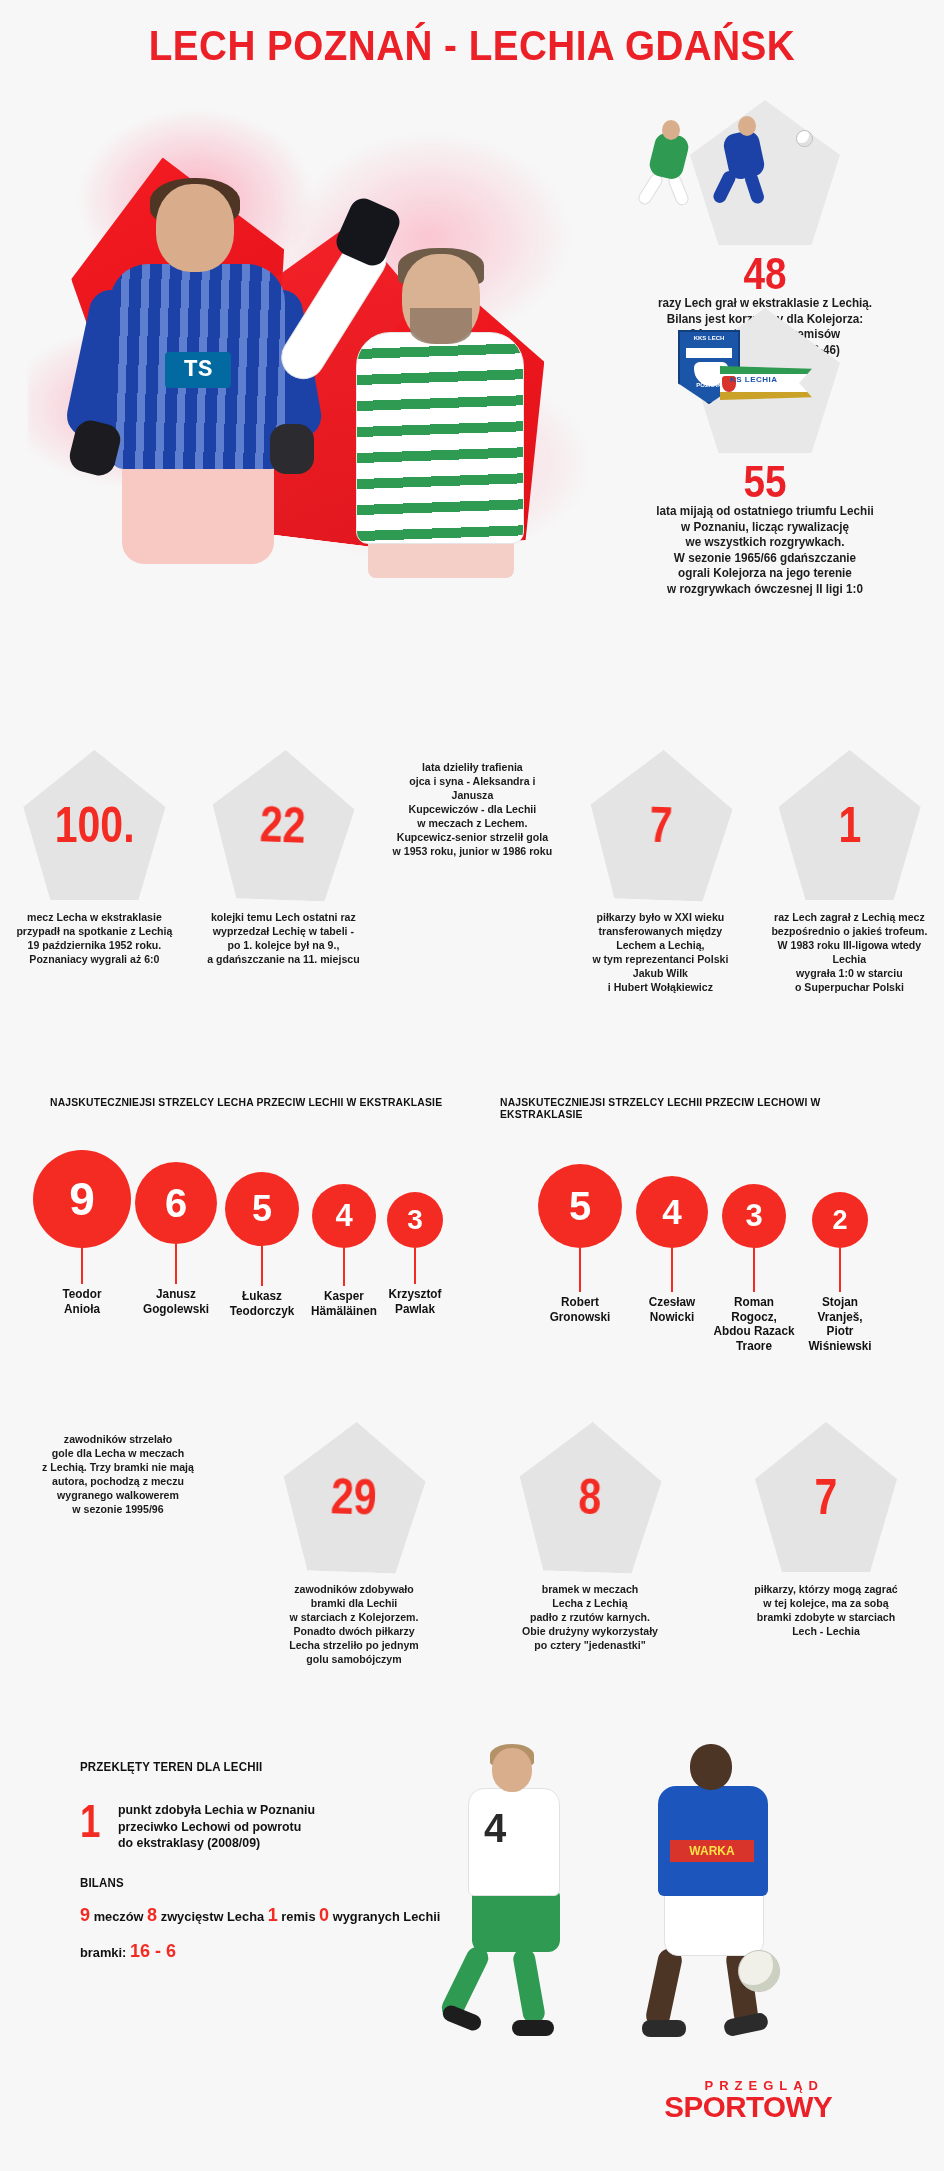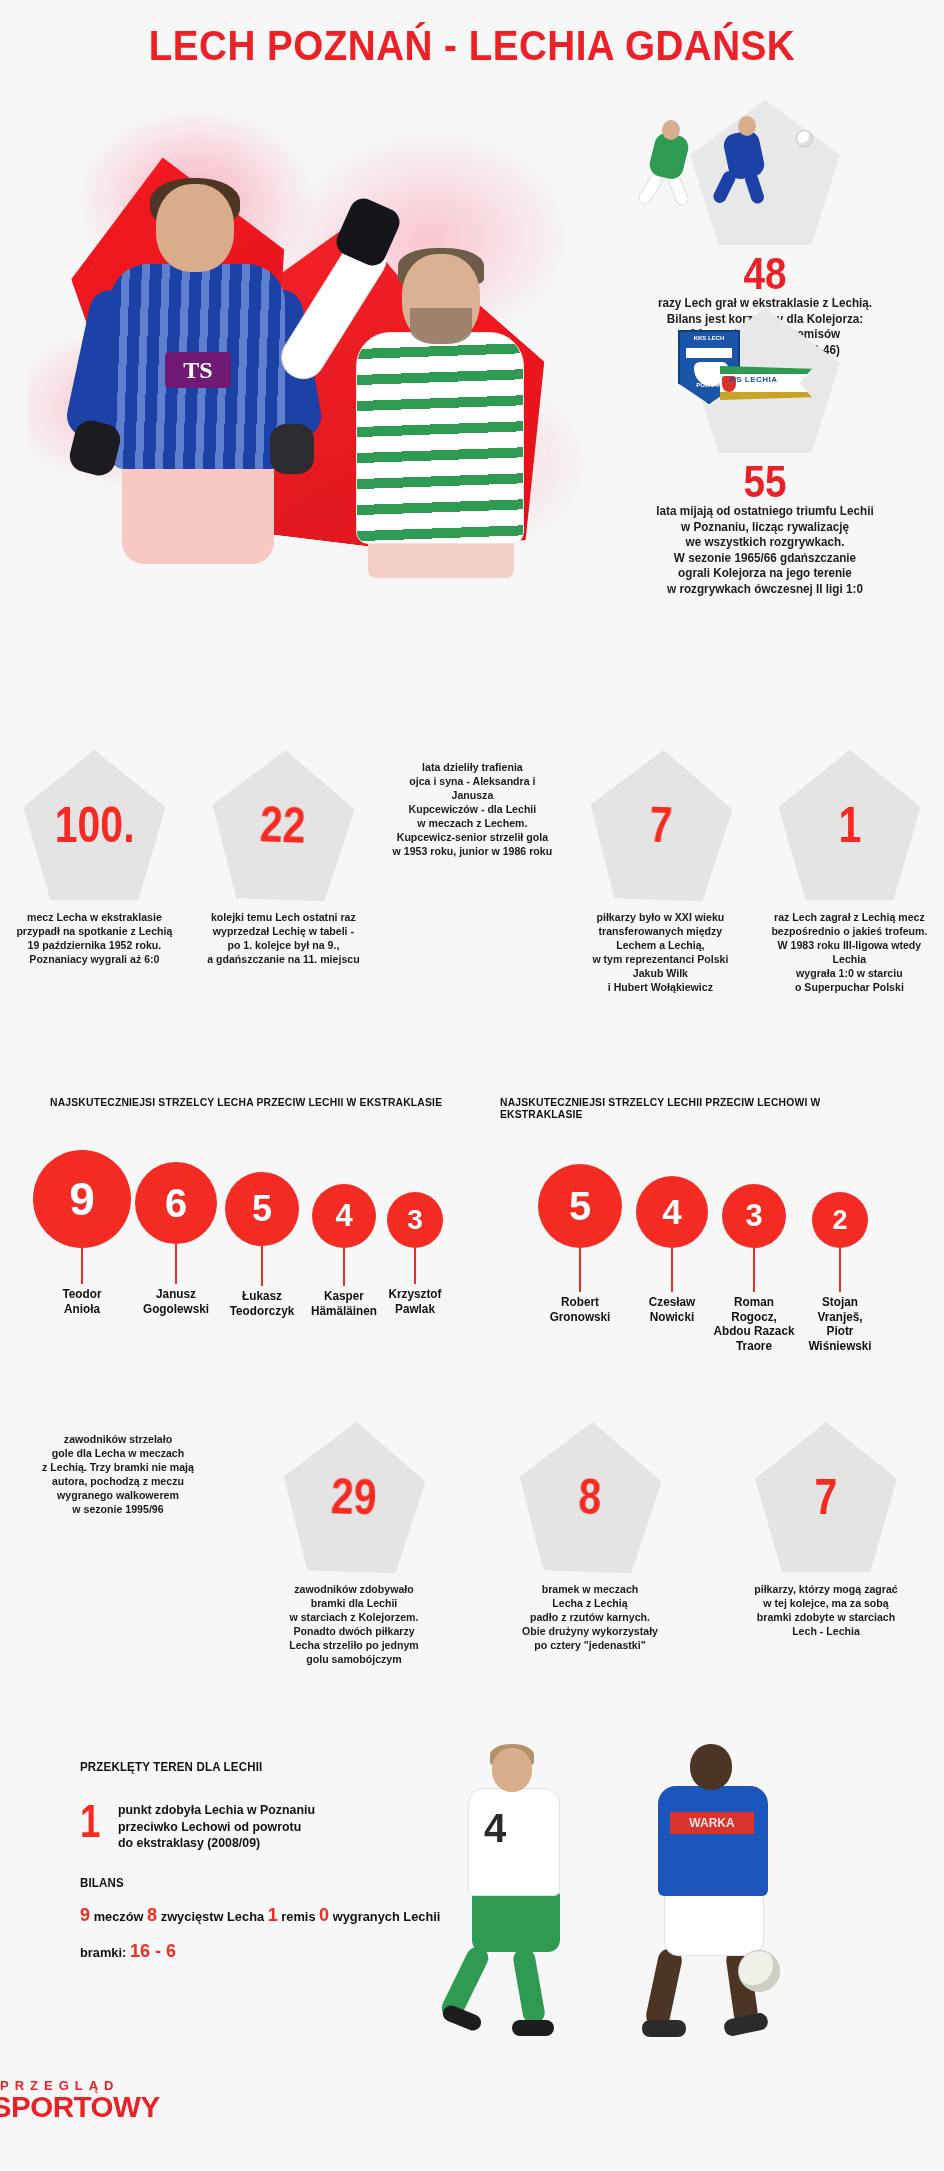--- a/index.html
+++ b/index.html
@@ -59,22 +59,22 @@
     background-size: cover;
     background-position: center top;
   }
   
   .player.p1 { left: 42px; top: 88px; width: 250px; height: 382px; }
   .p1-head { position:absolute; left:86px; top:0; width:78px; height:88px; background:#d9ac8c; border-radius:46% 46% 44% 44%; }
   .p1-hair { position:absolute; left:80px; top:-6px; width:90px; height:48px; background:#4e3524; border-radius:48% 48% 35% 35%; }
   .p1-body { position:absolute; left:40px; top:80px; width:175px; height:205px;
              background: repeating-linear-gradient(92deg,#1c42a8 0 12px,#5e7fd0 12px 20px);
              border-radius: 38px 38px 14px 14px; }
-  .p1-ts { position:absolute; left:95px; top:168px; width:66px; height:36px; background:#701a75; border-radius:4px;
-           color:#fff; font-weight:700; font-size:24px; text-align:center; line-height:36px; font-family:Liberation Serif, serif;}
+  .p1-ts { position:absolute; left:95px; top:168px; width:66px; height:36px; background:#0369a1; border-radius:4px;
+           color:#fff; font-weight:700; font-size:24px; text-align:center; line-height:36px; font-family:Liberation Mono, monospace;}
   .p1-armL { position:absolute; left:8px; top:105px; width:46px; height:150px; background:#1c42a8; border-radius:22px; transform:rotate(12deg);}
   .p1-armR { position:absolute; left:196px; top:105px; width:46px; height:150px; background:#1c42a8; border-radius:22px; transform:rotate(-10deg);}
   .p1-gloveL{ position:absolute; left:2px; top:238px; width:46px; height:52px; background:#1b1b20; border-radius:16px; transform:rotate(14deg);}
   .p1-gloveR{ position:absolute; left:200px; top:240px; width:44px; height:50px; background:#2b2b30; border-radius:16px;}
   .p1-shorts{ position:absolute; left:52px; top:275px; width:152px; height:105px; background:#f7c9c2; border-radius:10px 10px 22px 22px;}
   
   .player.p2 { left: 262px; top: 104px; width: 262px; height: 370px; }
   .p2-head { position:absolute; left:112px; top:54px; width:78px; height:90px; background:#d9b294; border-radius:45%;}
   .p2-hair { position:absolute; left:108px; top:48px; width:86px; height:38px; background:#6e5b48; border-radius:46% 46% 20% 20%;}
   .p2-beard{ position:absolute; left:120px; top:108px; width:62px; height:36px; background:#8d7764; border-radius:0 0 40% 40%; opacity:.8;}
@@ -232,32 +232,32 @@
   .d1 .shirt{ position:absolute; left:28px; top:40px; width:92px; height:108px; background:#fff; border:1px solid #e2e2e2; border-radius:16px 16px 6px 6px;}
   .d1 .num  { position:absolute; left:44px; top:58px; font-size:40px; font-weight:700; color:#2a2a2a; font-family:"Liberation Sans Narrow","Liberation Sans",sans-serif;}
   .d1 .sh   { position:absolute; left:32px; top:142px; width:88px; height:62px; background:#2e9a52; border-radius:6px 6px 12px 12px;}
   .d1 .legA { position:absolute; left:14px; top:196px; width:22px; height:78px; background:#2e9a52; border-radius:11px; transform:rotate(26deg);}
   .d1 .legB { position:absolute; left:78px; top:200px; width:22px; height:76px; background:#2e9a52; border-radius:11px; transform:rotate(-10deg);}
   .d1 .bootA{ position:absolute; left:2px; top:262px; width:40px; height:16px; background:#1d1d1d; border-radius:8px; transform:rotate(22deg);}
   .d1 .bootB{ position:absolute; left:72px; top:272px; width:42px; height:16px; background:#1d1d1d; border-radius:8px;}
   .d2 { position:absolute; left: 196px; top: 4px; width: 180px; height: 310px;}
   .d2 .head { position:absolute; left:64px; top:0; width:42px; height:46px; background:#4d3526; border-radius:48%;}
   .d2 .shirt{ position:absolute; left:32px; top:42px; width:110px; height:110px; background:#1c55bb; border-radius:18px 18px 6px 6px;}
-  .d2 .warka{ position:absolute; left:44px; top:68px; width:84px; height:22px; background:#d9342b; color:#e5e5e5;
+  .d2 .warka{ position:absolute; left:44px; top:96px; width:84px; height:22px; background:#d9342b; color:#fde047;
               font-size:12px; font-weight:700; text-align:center; line-height:22px; font-family:"Liberation Sans",sans-serif;}
   .d2 .sh   { position:absolute; left:38px; top:146px; width:100px; height:66px; background:#fff; border:1px solid #e2e2e2; border-radius:6px 6px 14px 14px;}
   .d2 .legA { position:absolute; left:26px; top:204px; width:24px; height:80px; background:#4d3526; border-radius:12px; transform:rotate(12deg);}
   .d2 .legB { position:absolute; left:104px; top:204px; width:24px; height:78px; background:#4d3526; border-radius:12px; transform:rotate(-8deg);}
   .d2 .bootA{ position:absolute; left:16px; top:276px; width:44px; height:17px; background:#2b2b2b; border-radius:8px;}
   .d2 .bootB{ position:absolute; left:98px; top:272px; width:44px; height:17px; background:#2b2b2b; border-radius:8px; transform:rotate(-12deg);}
   .d2 .ball { position:absolute; left:112px; top:206px; width:42px; height:42px; border-radius:50%; background:#f0f0e8; border:1px solid #c5c5c0;
               box-shadow: inset -6px -6px 0 rgba(90,110,70,.25); }
 
   
-  .footer { position:absolute; left:0; top:2078px; width:824px; text-align:left; }
+  .footer { position:absolute; left:0; top:2078px; width:824px; text-align:right; }
   .footer .p1 {
     color:#ec2027; font-family:"Liberation Sans","sans-serif"; font-weight:700;
     font-size:13px; letter-spacing: 6px;
   }
   .footer .p2 {
     color:#ec2027; font-family:"Liberation Sans",sans-serif; font-weight:700;
     font-size:29px; letter-spacing: -0.5px; margin-top:-2px; transform: scaleX(1.02);
   }
 </style>
 </head>

